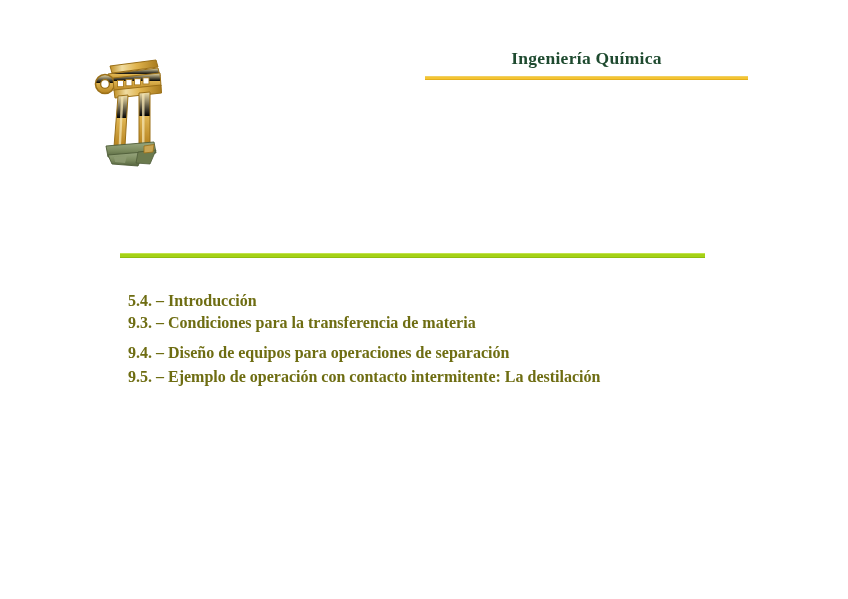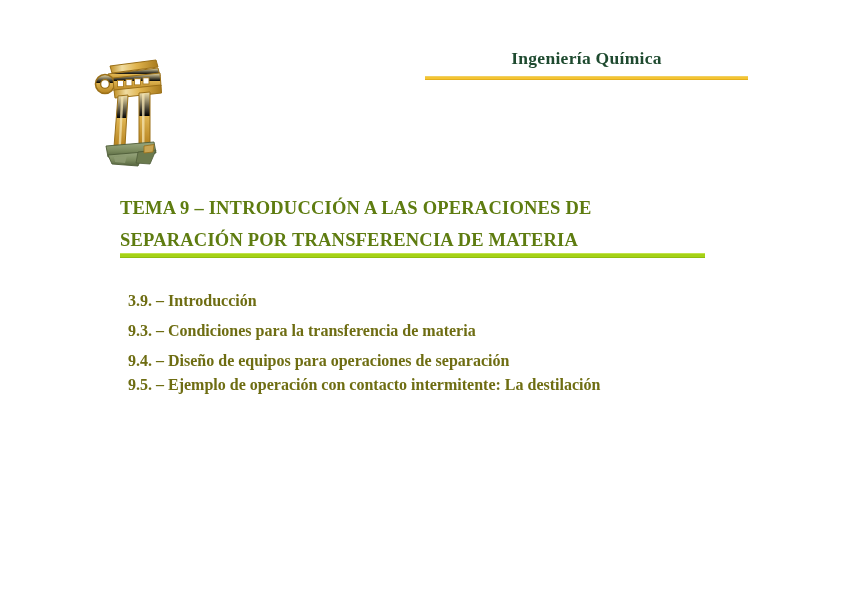--- a/index.html
+++ b/index.html
@@ -93,21 +93,21 @@
   }
   .agenda-item {
     font-family: "Liberation Serif", "DejaVu Serif", serif;
     font-weight: bold;
     font-size: 16px;
     color: #6e6d12;
     white-space: nowrap;
   }
   .agenda-item.i0 { margin-top: 0px; }
   .agenda-item.i1 { margin-top: 24px; }
-  .agenda-item.i2 { margin-top: 12px; }
+  .agenda-item.i2 { margin-top: 4px; }
   .agenda-item.i3 { margin-top: 12px; }
   .agenda-item.i4 { margin-top: 6px; }
 </style>
 </head>
 <body>
 
 <div class="slide">
 
   <div class="logo">
     <svg viewBox="0 0 68 112" xmlns="http://www.w3.org/2000/svg">
@@ -161,26 +161,22 @@
         <path d="M44 96 L62 94 L56 108 L42 107 Z" fill="#6b7a4e" stroke="#4e5c38" stroke-width="0.8"></path>
         <path d="M20 101 L33 100 L31 107 L21 106 Z" fill="#8d9b72" opacity="0.85"></path>
         <path d="M50 90 L60 88.5 L59 96 L50 97 Z" fill="#c9a553" stroke="#9b7018" stroke-width="0.8"></path>
       </g>
     </svg>
   </div>
 
   <div class="header-title">Ingeniería Química</div>
   <div class="header-rule"></div>
 
-  <div class="title-block">
-    <div class="title-line">TEMA 9 – INTRODUCCIÓN A LAS OPERACIONES DE</div>
-    <div class="title-line">SEPARACIÓN POR TRANSFERENCIA DE MATERIA</div>
-  </div>
   <div class="title-rule"></div>
 
   <div class="agenda">
-    <div class="agenda-item i0">3.9. – Introducción</div>
+    <div class="agenda-item i0">5.4. – Introducción</div>
     <div class="agenda-item i2">9.3. – Condiciones para la transferencia de materia</div>
     <div class="agenda-item i3">9.4. – Diseño de equipos para operaciones de separación</div>
     <div class="agenda-item i4">9.5. – Ejemplo de operación con contacto intermitente: La destilación</div>
   </div>
 
 </div>
 
 </body></html>

